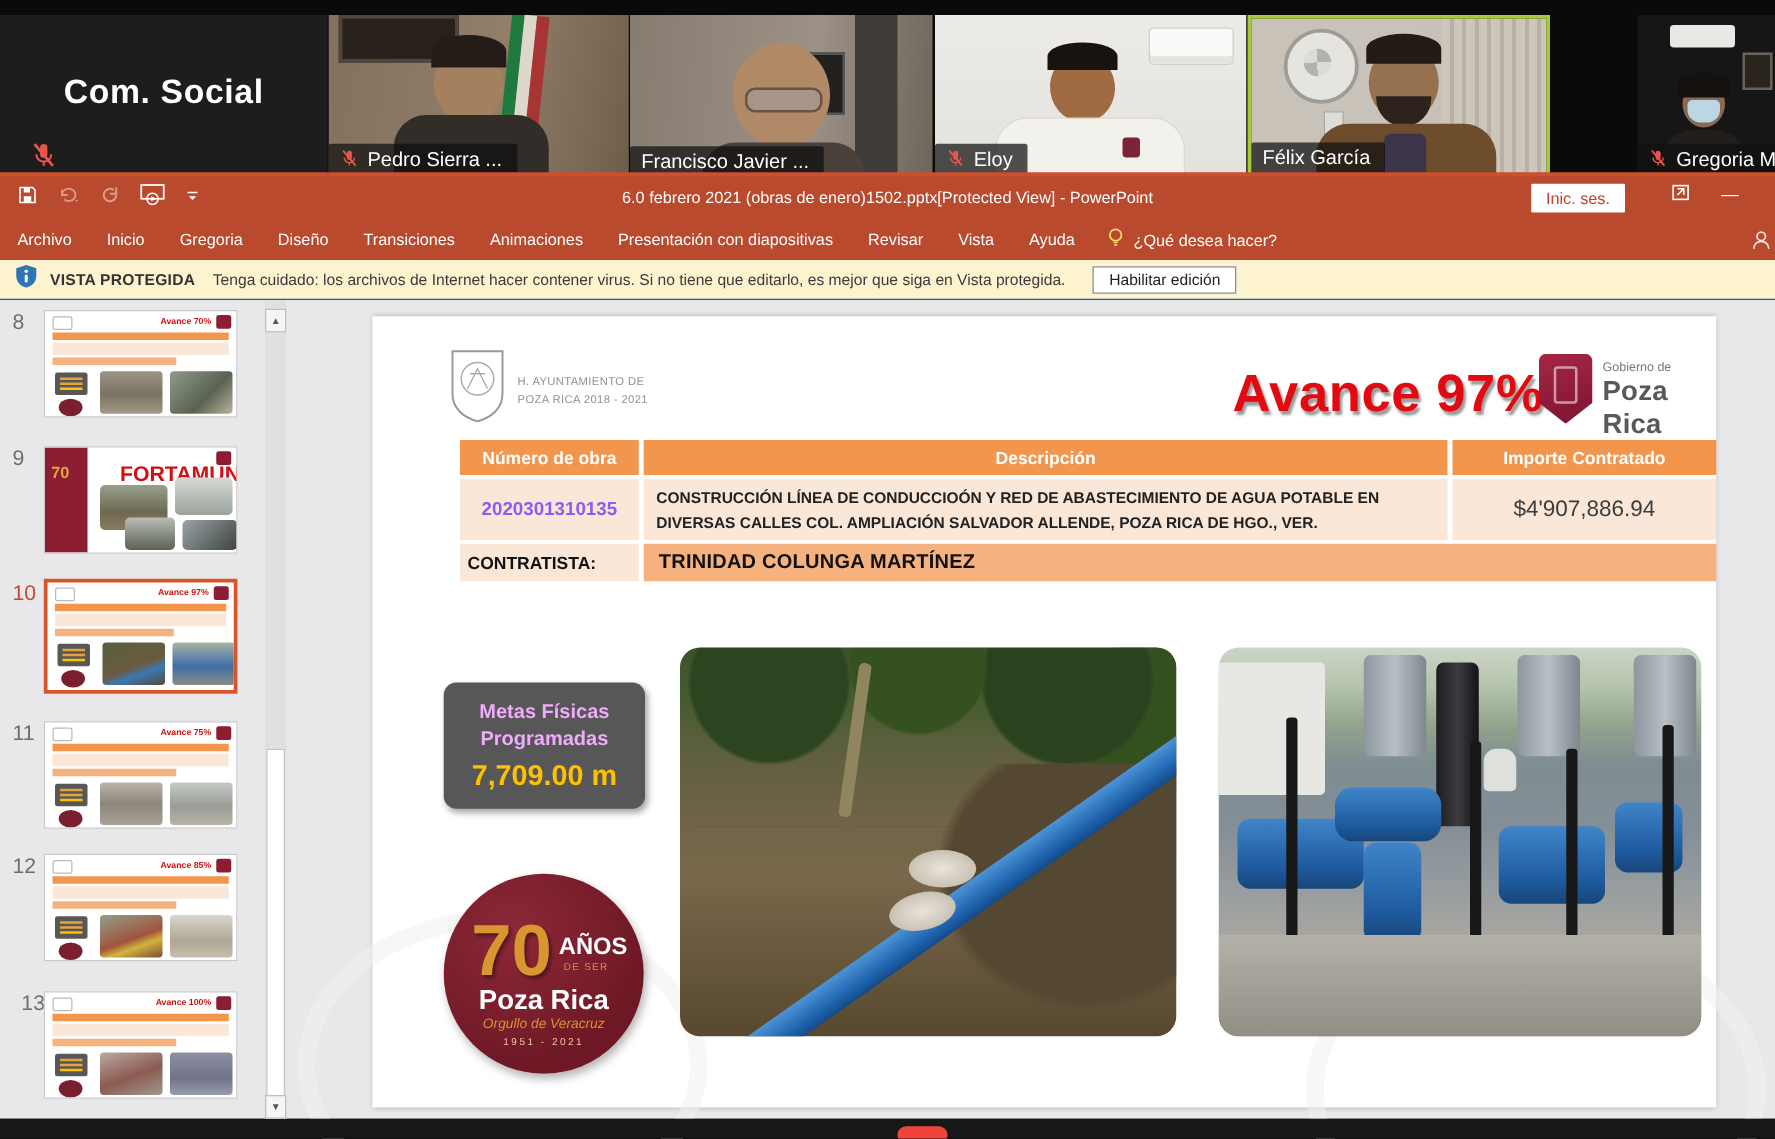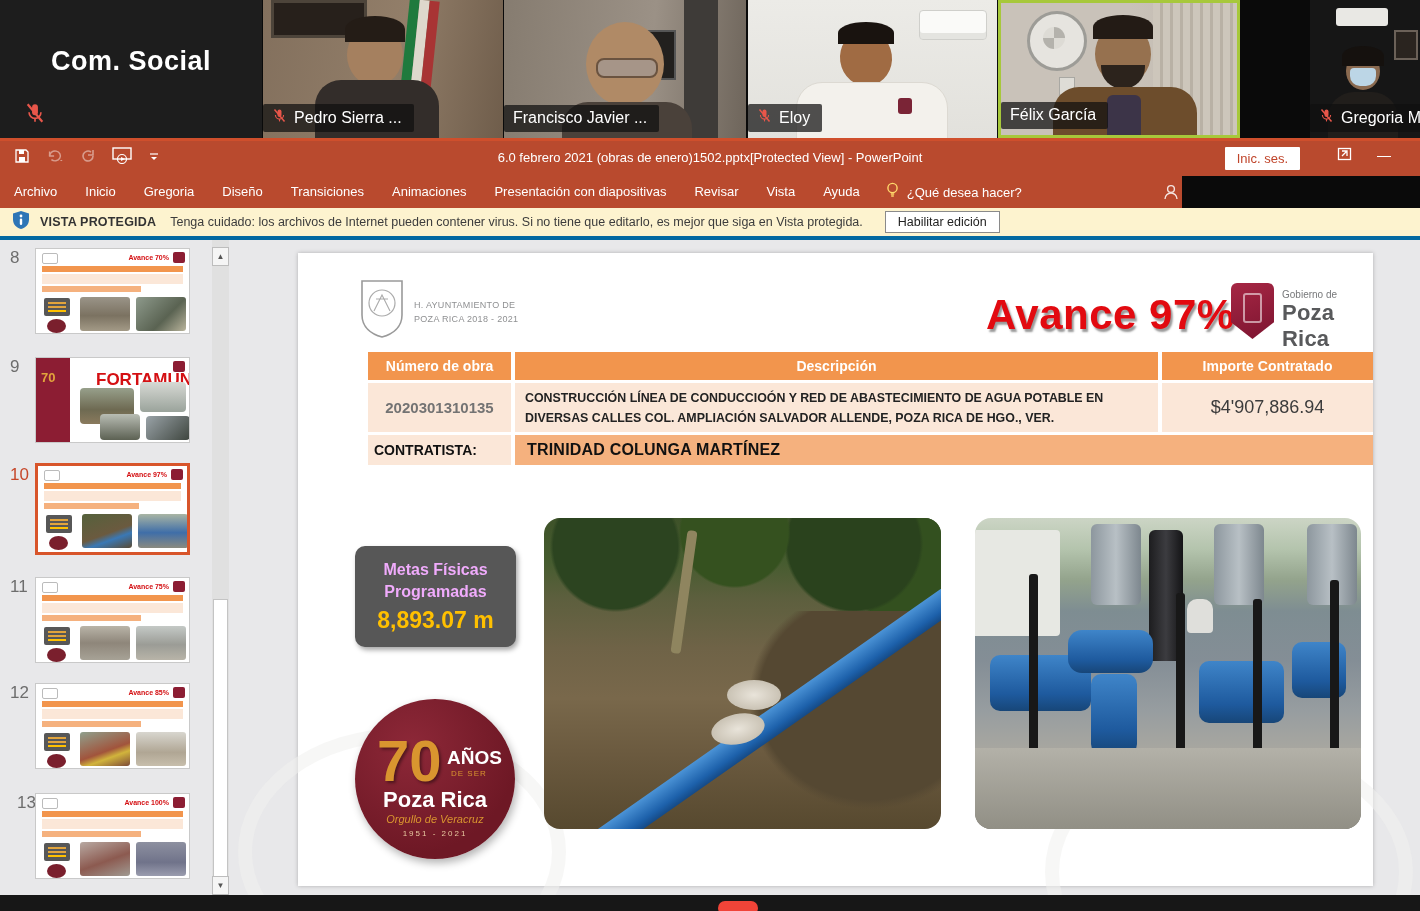--- a/index.html
+++ b/index.html
@@ -1,49 +1,49 @@
 <!DOCTYPE html>
 <html><head>
 <meta charset="utf-8">
 <style>
   html,body{margin:0;padding:0;background:#000;}
   .stage{position:relative;width:1420px;height:911px;overflow:hidden;
          font-family:"Liberation Sans",sans-serif;background:#0a0a0a;}
 
   
   .strip{position:absolute;left:0;top:0;width:1420px;height:138px;background:#0a0a0a;}
-  .tile{position:absolute;top:0;height:138px;overflow:hidden;background:#161616;}
+  .tile{position:absolute;top:12px;height:138px;overflow:hidden;background:#161616;}
   .tile.active{border:3px solid #a7c83b;box-sizing:border-box;}
   .tile-title{position:absolute;left:0;right:0;top:46px;text-align:center;
               color:#fff;font-size:27px;font-weight:bold;letter-spacing:.5px;}
   .name-tag{position:absolute;left:0;bottom:6px;display:flex;align-items:center;gap:7px;
             background:rgba(15,15,15,.72);color:#fff;font-size:16px;
             padding:4px 12px 5px 9px;border-radius:2px;white-space:nowrap;}
   .mic-abs{position:absolute;left:24px;bottom:10px;}
   .head{position:absolute;border-radius:50%;}
   .torso{position:absolute;border-radius:26px 26px 0 0;}
   .hairband{position:absolute;border-radius:50% 50% 0 0;}
 
   
   .titlebar{position:absolute;left:0;top:138px;width:1420px;height:38px;background:#b94a2e;
             border-top:3px solid #cf4f2c;box-sizing:border-box;color:#fff;}
   .qat{position:absolute;left:14px;top:6px;display:flex;align-items:center;gap:16px;}
   .qat svg{display:block;}
   .doc-title{position:absolute;left:0;right:0;top:9px;text-align:center;font-size:13px;color:#fff;}
   .signin{position:absolute;right:120px;top:6px;background:#fff;color:#c0442a;font-size:13px;
           padding:4px 12px;border-radius:1px;}
   .winbtn{position:absolute;top:6px;color:#fff;font-size:14px;width:28px;text-align:center;}
-  .ribbon{position:absolute;left:0;top:176px;width:1182px;height:32px;background:#b94a2e;
+  .ribbon{position:absolute;left:0;top:176px;width:1420px;height:32px;background:#b94a2e;
           display:flex;align-items:center;color:#fff;font-size:13px;}
   .rtab{padding:0 14px;line-height:32px;white-space:nowrap;}
   .tellme{display:flex;align-items:center;gap:8px;padding:0 12px;}
   .ribbon-person{position:absolute;right:2px;top:7px;opacity:.85;}
 
   .banner{position:absolute;left:0;top:208px;width:1420px;height:32px;background:#fdf3cf;
-          display:flex;align-items:center;border-bottom:4px solid #0369a1;box-sizing:border-box;}
+          display:flex;align-items:center;border-bottom:1px solid #0369a1;box-sizing:border-box;}
   .banner-title{font-weight:bold;font-size:12.5px;color:#333;margin:0 14px 0 10px;letter-spacing:.2px;}
   .banner-msg{font-size:12.5px;color:#3c3c3c;}
   .banner-btn{margin-left:22px;background:#fff;border:1px solid #8a8a8a;font-size:12.5px;color:#222;
               padding:3px 12px;}
 
   
   .workspace{position:absolute;left:0;top:240px;width:1420px;height:655px;background:#e8e8ea;}
   .thumb-num{position:absolute;left:10px;width:26px;text-align:left;font-size:17px;color:#6d6d6d;}
   .thumb-num.sel{color:#c6472a;}
   .thumb{position:absolute;left:35px;width:155px;height:86px;background:#fff;
@@ -86,21 +86,21 @@
   .gob-shield{width:50px;height:56px;background:linear-gradient(160deg,#a62744,#7c1430);
               border-radius:6px 6px 16px 16px;clip-path:polygon(0 0,100% 0,100% 70%,50% 100%,0 70%);position:relative;}
   .gob-shield::after{content:"";position:absolute;left:12px;top:10px;right:12px;bottom:16px;
               border:2px solid rgba(255,255,255,.55);border-radius:3px;}
   .gob-small{font-size:10px;color:#77787a;margin-top:6px;}
   .gob-big{font-size:22px;font-weight:bold;color:#58595b;letter-spacing:.2px;}
 
   .tcell{position:absolute;box-sizing:border-box;}
   .thead{background:#f2954d;color:#fff;font-weight:bold;font-size:14px;
          display:flex;align-items:center;justify-content:center;}
-  .trow{background:#fbe7d8;color:#737373;}
+  .trow{background:#fbe7d8;color:#8b5cf6;}
   .tnum{font-weight:bold;font-size:15px;display:flex;align-items:center;justify-content:center;}
   .tdesc{font-weight:bold;font-size:12.4px;line-height:1.6;padding:6px 10px;color:#222;}
   .timp{font-size:18px;color:#3c3c3c;display:flex;align-items:center;justify-content:center;}
   .tcon-l{font-weight:bold;font-size:14px;color:#111;display:flex;align-items:center;padding-left:6px;}
   .tcon-v{background:#f5b17e;font-weight:bold;font-size:16px;color:#111;
           display:flex;align-items:center;padding-left:12px;letter-spacing:.2px;}
 
   .metas{position:absolute;left:57px;top:293px;width:161px;height:101px;background:#575757;
          border-radius:10px;box-shadow:2px 3px 5px rgba(0,0,0,.35);
          display:flex;flex-direction:column;align-items:center;justify-content:center;}
@@ -323,21 +323,21 @@
 
   <div class="banner">
     <span style="margin-left:12px;">
       <svg width="18" height="20" viewBox="0 0 18 20">
           <path d="M9 1l8 2.5v6c0 5-3.5 8.5-8 9.5-4.5-1-8-4.5-8-9.5v-6z" fill="#2e75b6"></path>
           <circle cx="9" cy="6" r="1.4" fill="#fff"></circle>
           <rect x="7.8" y="8.5" width="2.4" height="6.5" rx="1.2" fill="#fff"></rect>
         </svg>
     </span>
     <span class="banner-title">VISTA PROTEGIDA</span>
-    <span class="banner-msg">Tenga cuidado: los archivos de Internet pueden contener virus. Si no tiene que editarlo, es mejor que siga en Vista protegida.</span>
+    <span class="banner-msg">Tenga cuidado: los archivos de Internet hacer contener virus. Si no tiene que editarlo, es mejor que siga en Vista protegida.</span>
     <button class="banner-btn">Habilitar edición</button>
   </div>
 
   <div class="workspace">
 
     <div class="thumb-num" style="top:8px;">8</div>
     <div class="thumb" style="top:8px;">
       <div class="m-glyph"></div>
       <div class="m-ava">Avance 70%</div>
       <div class="m-logo"></div>
@@ -456,21 +456,21 @@
       <div class="tcell trow tnum" style="left:70px;top:130px;width:143px;height:49px;">2020301310135</div>
       <div class="tcell trow tdesc" style="left:217px;top:130px;width:643px;height:49px;">CONSTRUCCIÓN LÍNEA DE CONDUCCIOÓN Y RED DE ABASTECIMIENTO DE AGUA POTABLE EN DIVERSAS CALLES COL. AMPLIACIÓN SALVADOR ALLENDE, POZA RICA DE HGO., VER.</div>
       <div class="tcell trow timp" style="left:864px;top:130px;width:211px;height:49px;">$4'907,886.94</div>
 
       <div class="tcell trow tcon-l" style="left:70px;top:182px;width:143px;height:30px;">CONTRATISTA:</div>
       <div class="tcell tcon-v" style="left:217px;top:182px;width:858px;height:30px;">TRINIDAD COLUNGA MARTÍNEZ</div>
 
       <div class="metas">
         <div class="l1">Metas Físicas</div>
         <div class="l1">Programadas</div>
-        <div class="val">8,893.07 m</div>
+        <div class="val">7,709.00 m</div>
       </div>
 
       <div class="anniv">
         <div class="a70">70</div>
         <div class="aanos">AÑOS</div>
         <div class="adeser">DE SER</div>
         <div class="acity">Poza Rica</div>
         <div class="atag">Orgullo de Veracruz</div>
         <div class="ayears">1951 - 2021</div>
       </div>

